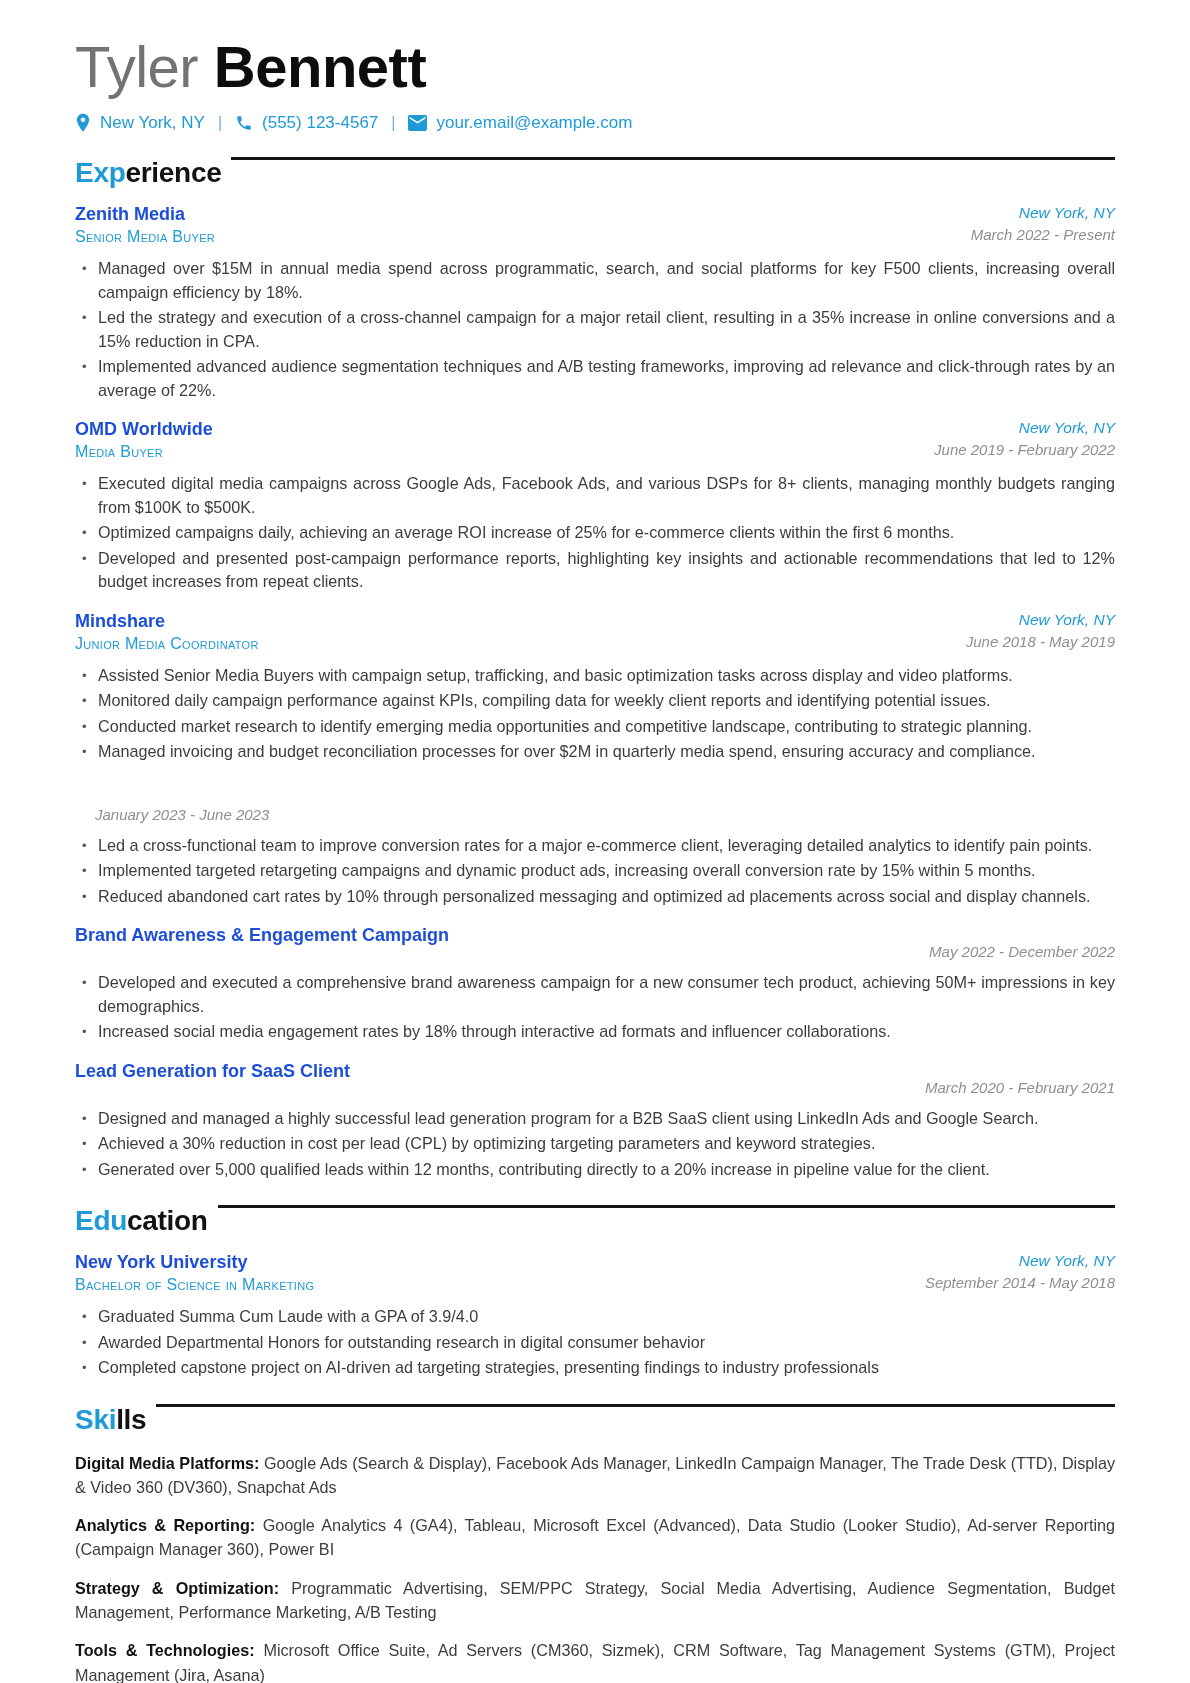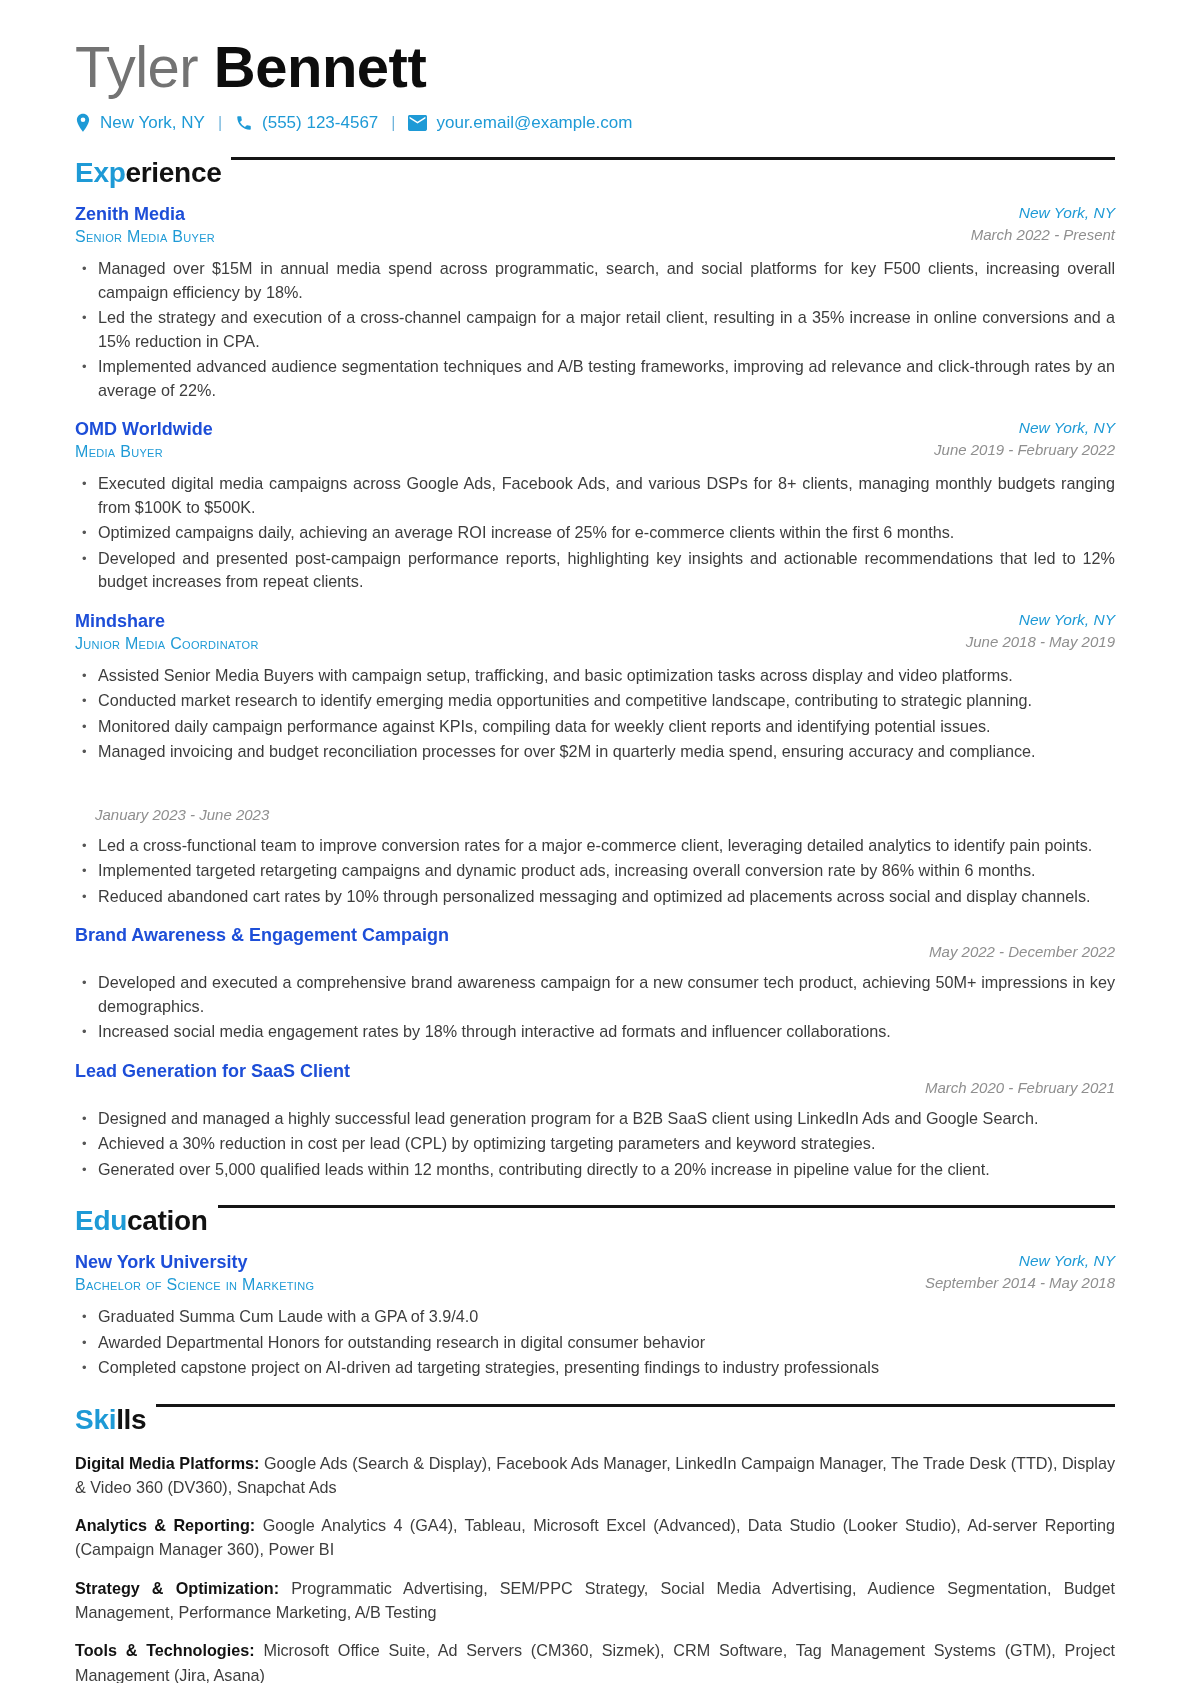--- a/index.html
+++ b/index.html
@@ -211,38 +211,38 @@
         <div class="entry-company">Mindshare</div>
         <div class="entry-role">Junior Media Coordinator</div>
       </div>
       <div class="entry-right">
         <div class="entry-location">New York, NY</div>
         <div class="entry-dates">June 2018 - May 2019</div>
       </div>
     </div>
     <ul class="bullets">
       <li>Assisted Senior Media Buyers with campaign setup, trafficking, and basic optimization tasks across display and video platforms.</li>
+      <li>Monitored daily campaign performance against KPIs, compiling data for weekly client reports and identifying potential issues.</li>
       <li>Conducted market research to identify emerging media opportunities and competitive landscape, contributing to strategic planning.</li>
-      <li>Monitored daily campaign performance against KPIs, compiling data for weekly client reports and identifying potential issues.</li>
       <li>Managed invoicing and budget reconciliation processes for over $2M in quarterly media spend, ensuring accuracy and compliance.</li>
     </ul>
   </div>
 </section>
 
 <section class="section">
 
   <div class="entry">
     <div class="entry-head">
       <div class="entry-right">
         <div class="entry-dates solo">January 2023 - June 2023</div>
       </div>
     </div>
     <ul class="bullets">
       <li>Led a cross-functional team to improve conversion rates for a major e-commerce client, leveraging detailed analytics to identify pain points.</li>
-      <li>Implemented targeted retargeting campaigns and dynamic product ads, increasing overall conversion rate by 86% within 6 months.</li>
+      <li>Implemented targeted retargeting campaigns and dynamic product ads, increasing overall conversion rate by 15% within 5 months.</li>
       <li>Reduced abandoned cart rates by 10% through personalized messaging and optimized ad placements across social and display channels.</li>
     </ul>
   </div>
 
   <div class="entry">
     <div class="entry-head">
       <div class="entry-left">
         <div class="entry-company">Brand Awareness &amp; Engagement Campaign</div>
       </div>
       <div class="entry-right">

